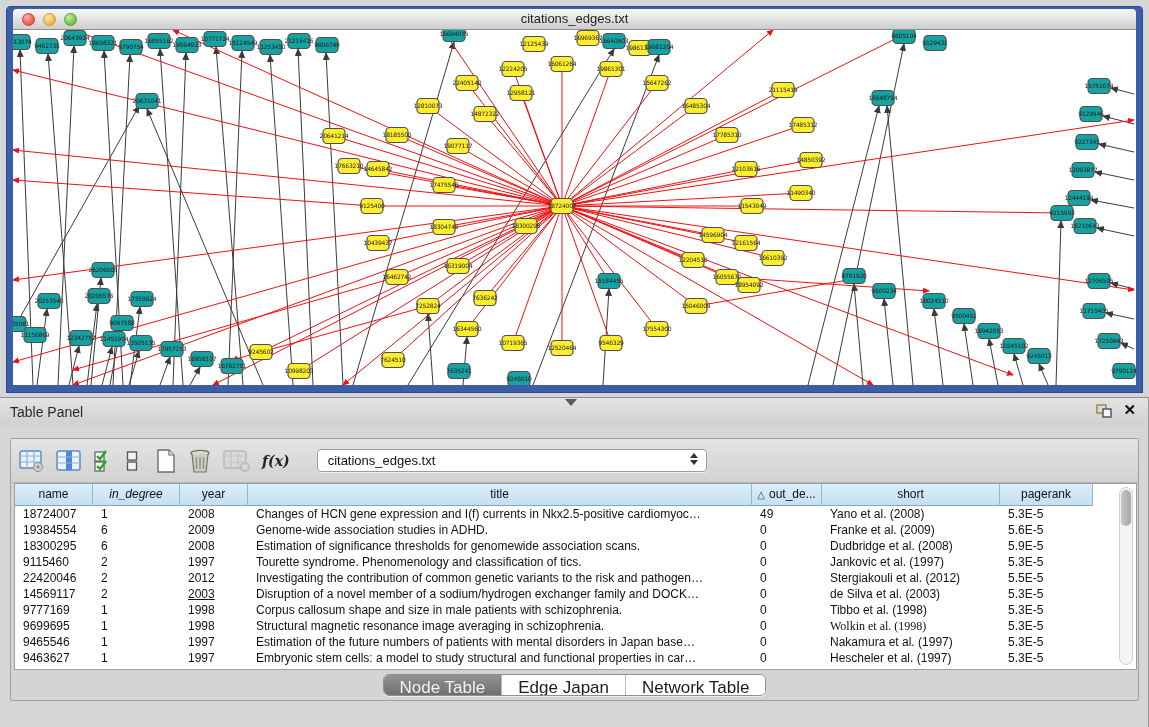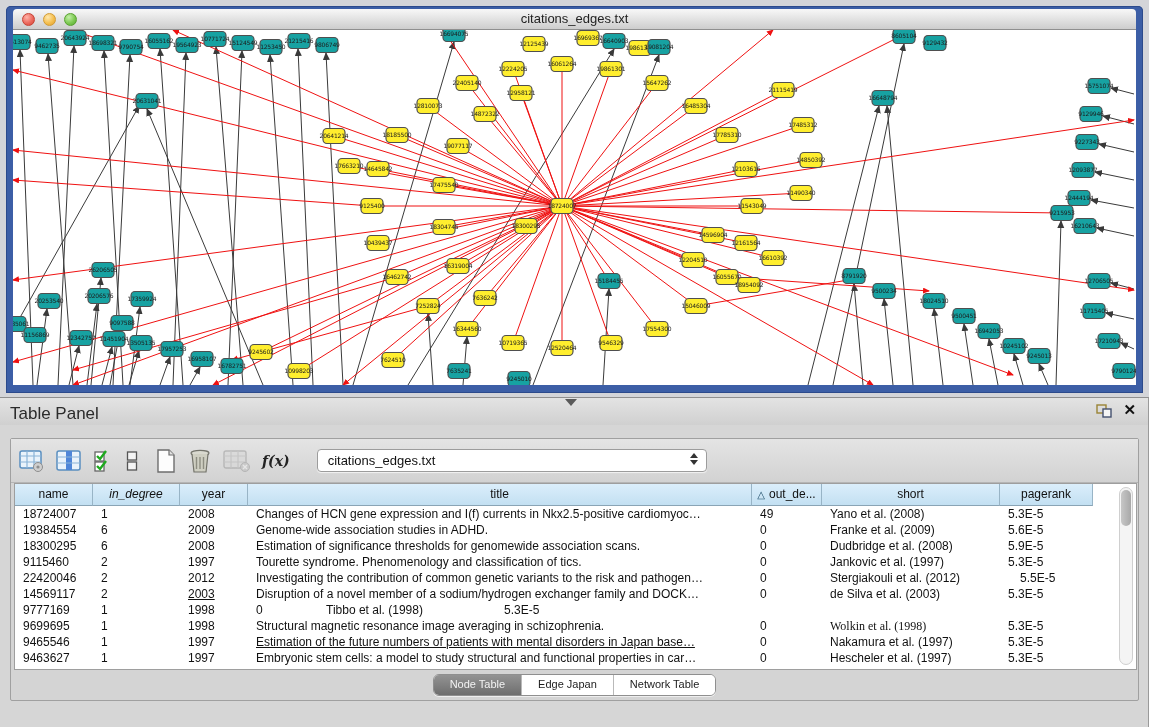--- a/index.html
+++ b/index.html
@@ -21,21 +21,21 @@
     font-size:13px; color:#222; }
   .net-canvas { width:1123px; height:355px; background:#ffffff; overflow:hidden; }
   .net-canvas svg { display:block; }
   .node-label { font-family:"DejaVu Sans", sans-serif; font-size:6px; fill:#1c1c1c; letter-spacing:-0.2px; }
 
   
   .table-panel { position:absolute; left:0; top:397px; width:1149px; height:330px;
     background:#d6d6d6; border-top:1px solid #8f8f8f; border-right:1px solid #9a9a9a; }
   .panel-header { position:absolute; left:0; top:0; width:100%; height:27px;
     background:linear-gradient(#e3e3e3,#d0d0d0); }
-  .panel-title { position:absolute; left:10px; top:6px; font-size:17px; color:#2b2b2b; }
+  .panel-title { position:absolute; left:10px; top:6px; font-size:14px; color:#2b2b2b; }
   .panel-grip { position:absolute; left:565px; top:1px; width:0; height:0;
     border-left:6px solid transparent; border-right:6px solid transparent; border-top:7px solid #5a5a5a; }
   .float-btn { position:absolute; right:36px; top:6px; width:16px; height:14px; cursor:default; }
   .close-btn { position:absolute; right:12px; top:4px; font-size:15px; font-weight:bold; color:#111; cursor:default; line-height:16px; }
 
   .panel-body { position:absolute; left:10px; top:40px; width:1129px; height:263px;
     border:1px solid #a0a0a0; border-radius:2px; background:#d4d4d4; }
 
   .tbl-toolbar { position:absolute; left:0; top:0; width:100%; height:44px;
     background:linear-gradient(#e4e4e4,#d2d2d2); border-bottom:1px solid #b5b5b5;
@@ -62,21 +62,21 @@
     flex-shrink:0; }
   .vscroll { position:absolute; right:3px; top:3px; width:14px; height:178px;
     background:#f4f4f4; border:1px solid #cfcfcf; border-radius:7px; }
   .vthumb { position:absolute; left:1px; top:2px; width:10px; height:36px;
     background:linear-gradient(90deg,#c7c7c7,#a8a8a8); border-radius:6px; }
 
   .tabs-strip { position:absolute; left:0; top:231px; width:100%; height:31px;
     display:flex; justify-content:center; padding-top:4px; }
   .seg { display:inline-flex; border:1px solid #8f8f8f; border-radius:6px; overflow:hidden;
     background:#ffffff; height:22px; box-shadow:0 1px 0 rgba(255,255,255,.6); }
-  .seg-btn { font-size:11px; color:#1c1c1c; padding:3px 16px 0 16px; background:#ffffff;
+  .seg-btn { font-size:17px; color:#1c1c1c; padding:3px 16px 0 16px; background:#ffffff;
     border-right:1px solid #b9b9b9; }
   .seg-btn:last-child { border-right:none; }
   .seg-btn.active { background:linear-gradient(#939393,#6e6e6e); color:#f3f3f3; }
 
   
   .ic { display:block; }
 </style>
 </head>
 <body>
 
@@ -757,53 +757,54 @@
             <div class="td" style="width: 178px;">Jankovic et al. (1997)</div>
             <div class="td" style="width: 93px;">5.3E-5</div>
           </div>
           <div class="tr">
             <div class="td" style="width: 78px;">22420046</div>
             <div class="td" style="width: 87px;">2</div>
             <div class="td" style="width: 68px;">2012</div>
             <div class="td" style="width: 504px;">Investigating the contribution of common genetic variants to the risk and pathogen…</div>
             <div class="td" style="width: 70px;">0</div>
             <div class="td" style="width: 178px;">Stergiakouli et al. (2012)</div>
-            <div class="td" style="width: 93px; margin-left: 12px;">5.5E-5</div>
+            <div class="td" style="width: 93px;">5.5E-5</div>
           </div>
           <div class="tr">
             <div class="td" style="width: 78px;">14569117</div>
             <div class="td" style="width: 87px;">2</div>
             <div class="td" style="width: 68px; text-decoration: underline;">2003</div>
             <div class="td" style="width: 504px;">Disruption of a novel member of a sodium/hydrogen exchanger family and DOCK…</div>
             <div class="td" style="width: 70px;">0</div>
             <div class="td" style="width: 178px;">de Silva et al. (2003)</div>
             <div class="td" style="width: 93px;">5.3E-5</div>
           </div>
           <div class="tr">
             <div class="td" style="width: 78px;">9777169</div>
             <div class="td" style="width: 87px;">1</div>
             <div class="td" style="width: 68px;">1998</div>
+            <div class="td" style="width: 504px;">Corpus callosum shape and size in male patients with schizophrenia.</div>
             <div class="td" style="width: 70px;">0</div>
             <div class="td" style="width: 178px;">Tibbo et al. (1998)</div>
             <div class="td" style="width: 93px;">5.3E-5</div>
           </div>
           <div class="tr">
             <div class="td" style="width: 78px;">9699695</div>
             <div class="td" style="width: 87px;">1</div>
             <div class="td" style="width: 68px;">1998</div>
             <div class="td" style="width: 504px;">Structural magnetic resonance image averaging in schizophrenia.</div>
             <div class="td" style="width: 70px;">0</div>
             <div class="td" style="width: 178px; font-family: Liberation Serif, serif;">Wolkin et al. (1998)</div>
             <div class="td" style="width: 93px;">5.3E-5</div>
           </div>
           <div class="tr">
             <div class="td" style="width: 78px;">9465546</div>
             <div class="td" style="width: 87px;">1</div>
             <div class="td" style="width: 68px;">1997</div>
-            <div class="td" style="width: 504px; text-decoration: underline;">Estimation of the future numbers of patients with mental disorders in Japan base…</div>
+            <div class="td" style="width: 504px;">Estimation of the future numbers of patients with mental disorders in Japan base…</div>
             <div class="td" style="width: 70px;">0</div>
             <div class="td" style="width: 178px;">Nakamura et al. (1997)</div>
             <div class="td" style="width: 93px;">5.3E-5</div>
           </div>
           <div class="tr">
             <div class="td" style="width: 78px;">9463627</div>
             <div class="td" style="width: 87px;">1</div>
             <div class="td" style="width: 68px;">1997</div>
             <div class="td" style="width: 504px;">Embryonic stem cells: a model to study structural and functional properties in car…</div>
             <div class="td" style="width: 70px;">0</div>

